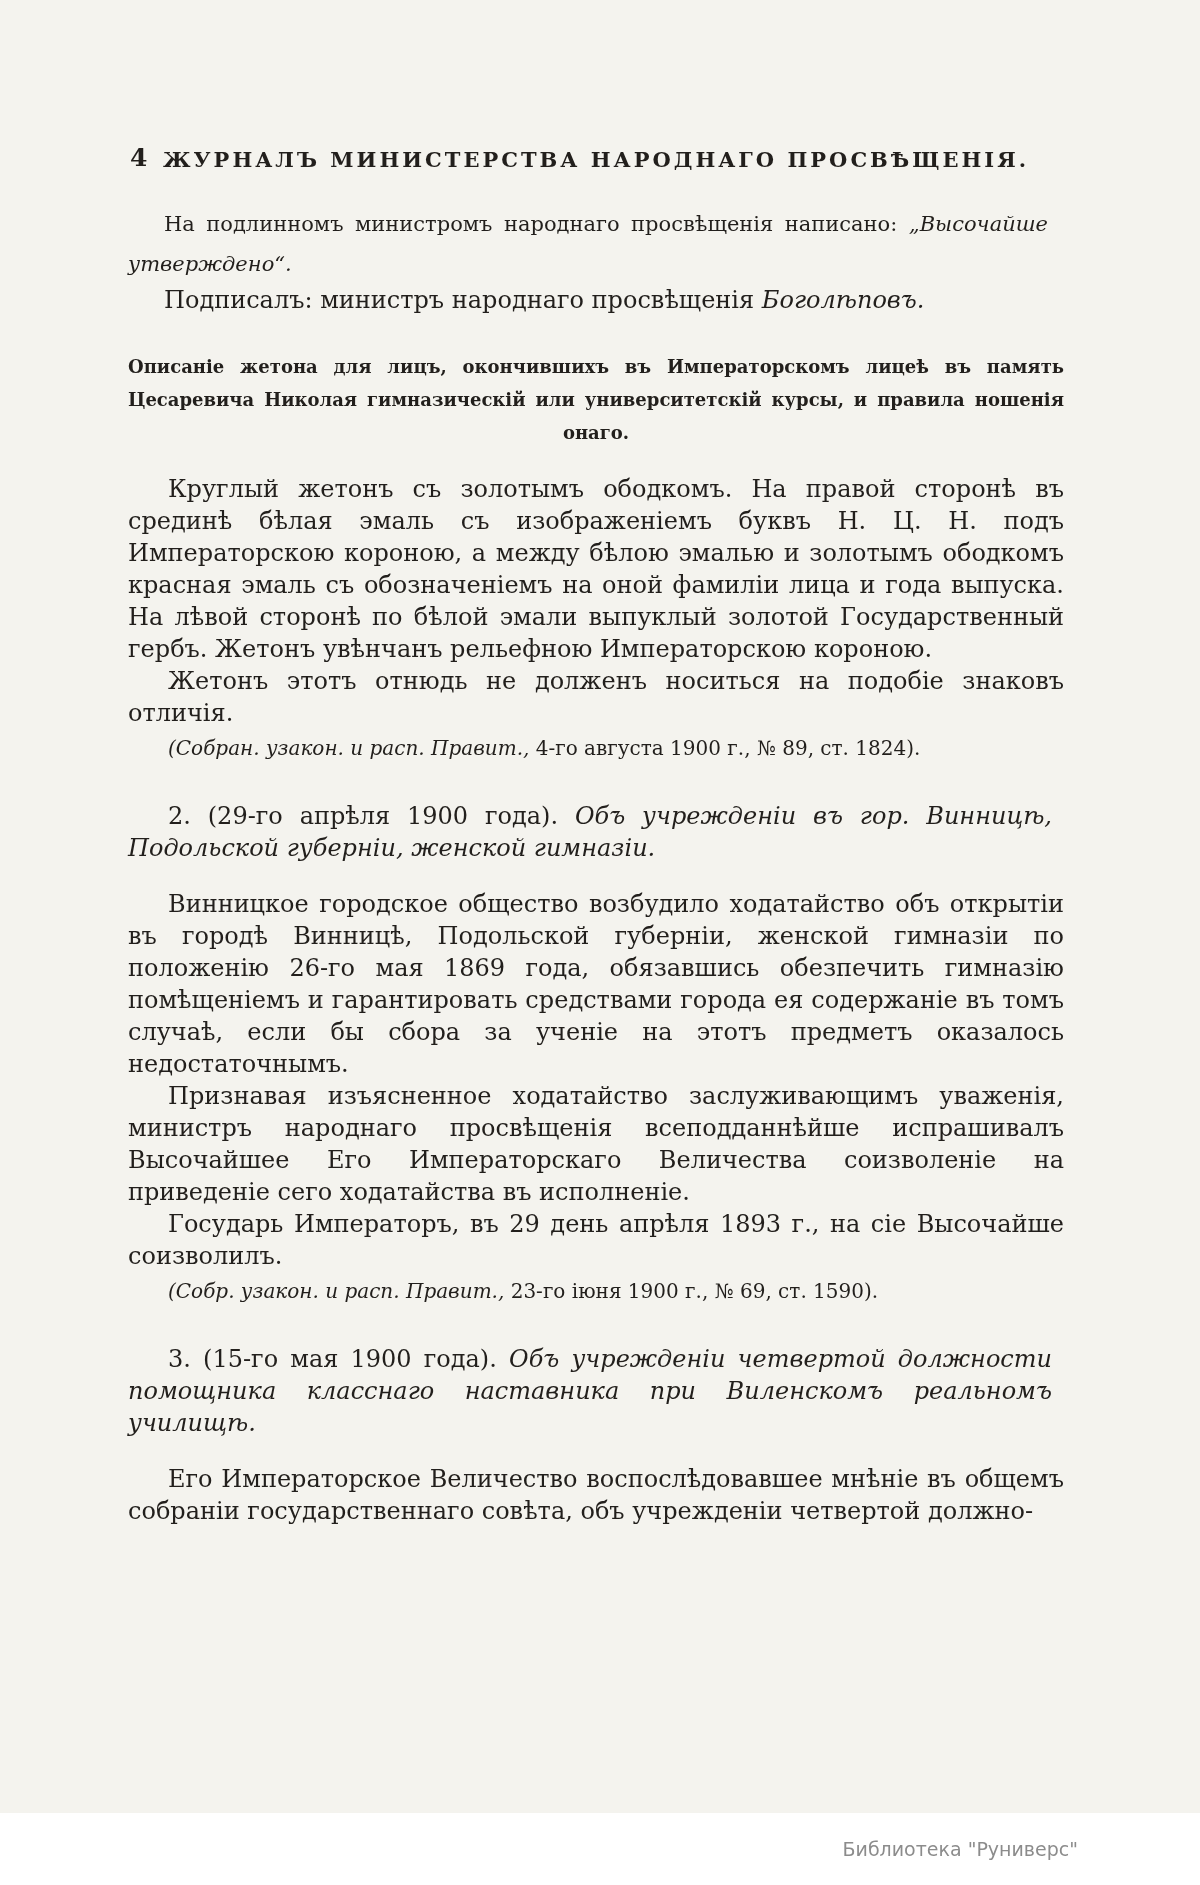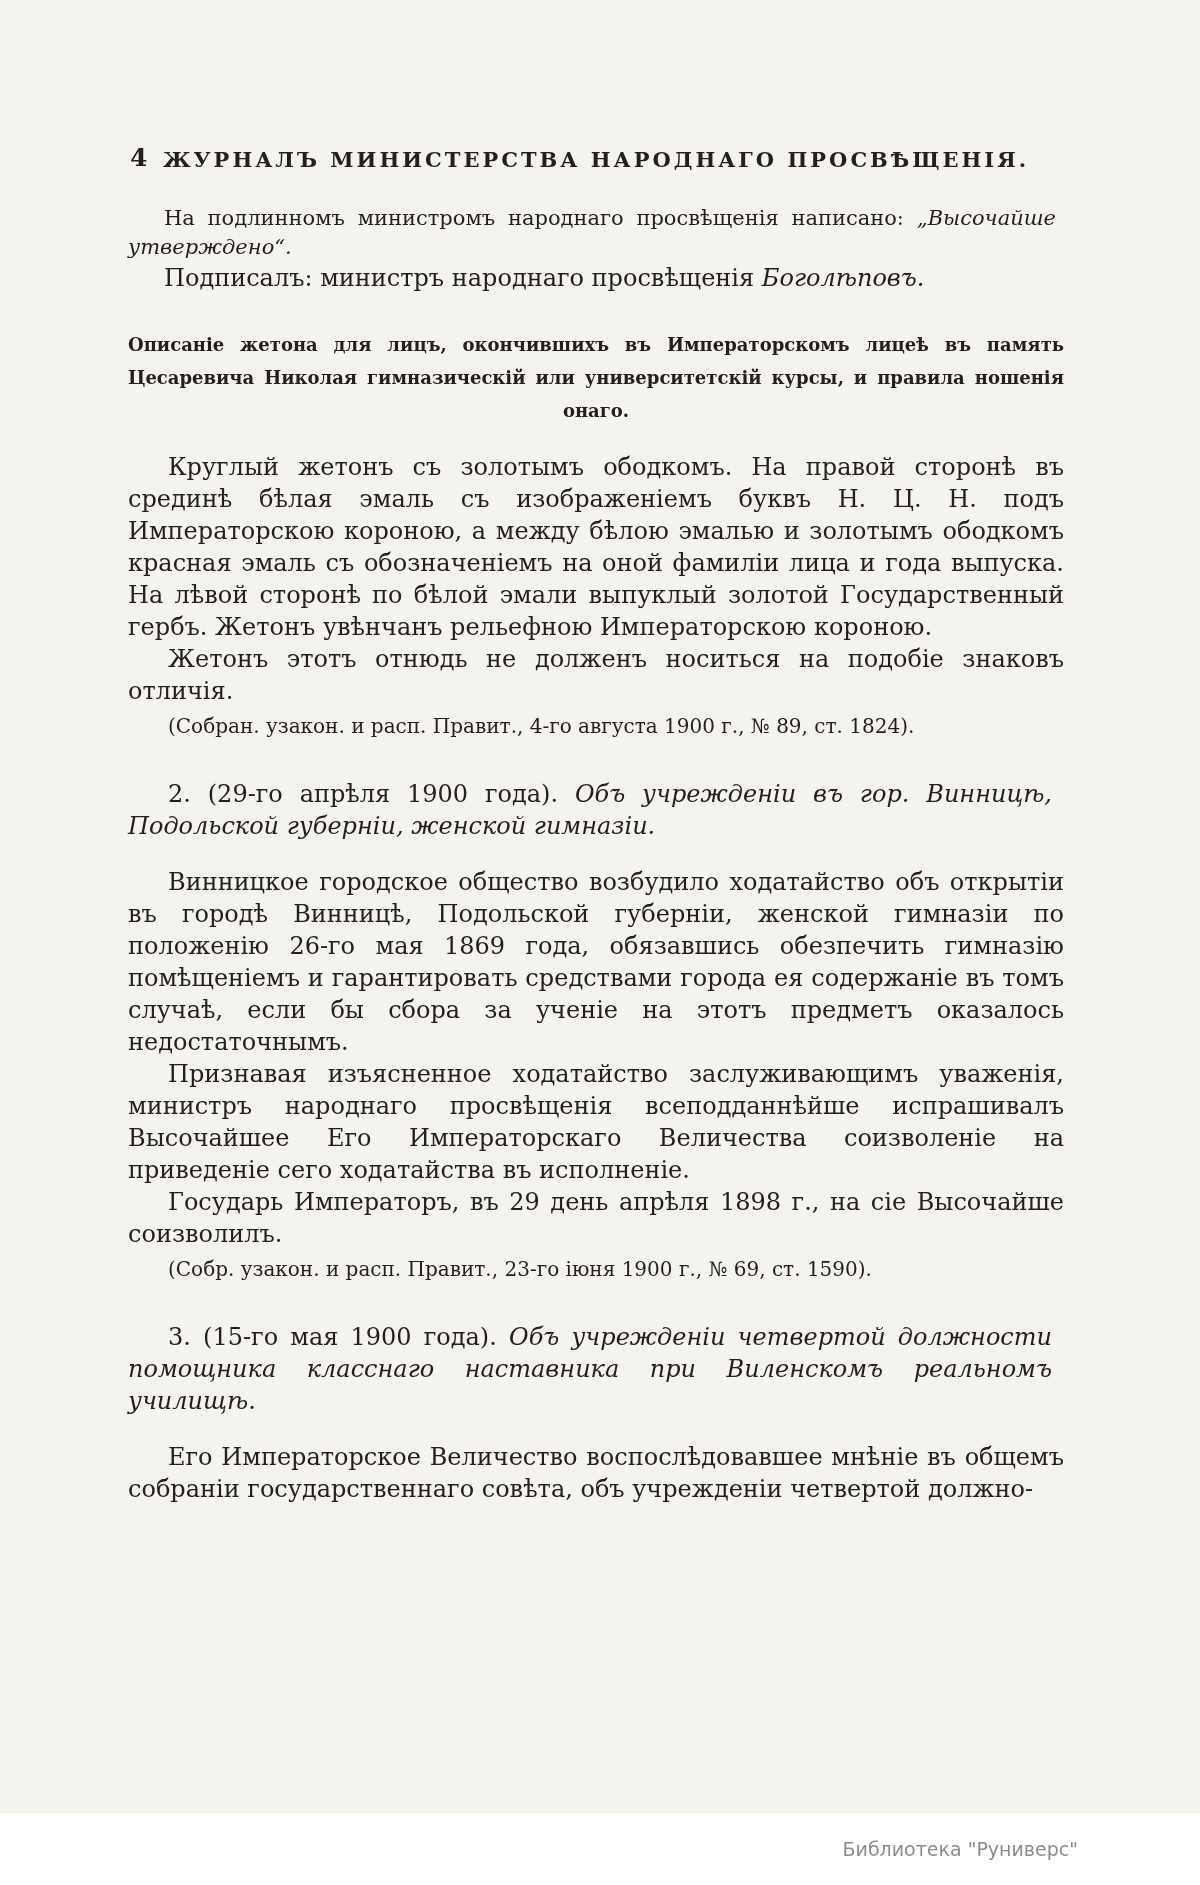--- a/index.html
+++ b/index.html
@@ -37,23 +37,23 @@
   }
   .page-num {
     position: absolute;
     left: 2px;
     top: -2px;
     font-size: 25px;
     letter-spacing: 0;
     font-weight: bold;
   }
   .preamble {
-    margin: 30px 8px 0 0;
+    margin: 30px 16px 0 0;
     font-size: 21px;
-    line-height: 29px;
+    line-height: 40px;
     text-align: justify;
     text-indent: 36px;
   }
   .date-line {
     margin: 2px 0 0 0;
     font-size: 21px;
     line-height: 28px;
     text-indent: 70px;
   }
   .signed-line {
@@ -77,20 +77,21 @@
     text-align: justify;
     text-indent: 40px;
   }
   .citation {
     margin: 6px 0 0 0;
     font-size: 20px;
     line-height: 27px;
     text-indent: 40px;
   }
   .citation .src {
+    font-style: italic;
     text-align: center;
   }
   .section-heading {
     margin: 38px 12px 0 0;
     font-size: 24px;
     line-height: 32px;
     text-align: justify;
     text-indent: 40px;
   }
   .section-heading .subject {
@@ -139,21 +140,21 @@
       <p class="body-para">Круглый жетонъ съ золотымъ ободкомъ. На правой сторонѣ въ срединѣ бѣлая эмаль съ изображеніемъ буквъ Н. Ц. Н. подъ Императорскою короною, а между бѣлою эмалью и золотымъ ободкомъ красная эмаль съ обозначеніемъ на оной фамиліи лица и года выпуска. На лѣвой сторонѣ по бѣлой эмали выпуклый золотой Государственный гербъ. Жетонъ увѣнчанъ рельефною Императорскою короною.</p>
       <p class="body-para">Жетонъ этотъ отнюдь не долженъ носиться на подобіе знаковъ отличія.</p>
       <p class="citation"><span class="src">(Собран. узакон. и расп. Правит.,</span><span> 4-го августа 1900 г., № 89, ст. 1824).</span></p>
     </div>
 
     <p class="section-heading"><span>2. (29-го апрѣля 1900 года). </span><span class="subject">Объ учрежденіи въ гор. Винницѣ, Подольской губерніи, женской гимназіи.</span></p>
 
     <div class="section-body">
       <p class="body-para">Винницкое городское общество возбудило ходатайство объ открытіи въ городѣ Винницѣ, Подольской губерніи, женской гимназіи по положенію 26-го мая 1869 года, обязавшись обезпечить гимназію помѣщеніемъ и гарантировать средствами города ея содержаніе въ томъ случаѣ, если бы сбора за ученіе на этотъ предметъ оказалось недостаточнымъ.</p>
       <p class="body-para">Признавая изъясненное ходатайство заслуживающимъ уваженія, министръ народнаго просвѣщенія всеподданнѣйше испрашивалъ Высочайшее Его Императорскаго Величества соизволеніе на приведеніе сего ходатайства въ исполненіе.</p>
-      <p class="body-para">Государь Императоръ, въ 29 день апрѣля 1898 г., на сіе Высочайше соизволилъ.</p>
+      <p class="body-para">Государь Императоръ, въ 29 день апрѣля 1893 г., на сіе Высочайше соизволилъ.</p>
       <p class="citation"><span class="src">(Собр. узакон. и расп. Правит.,</span><span> 23-го іюня 1900 г., № 69, ст. 1590).</span></p>
     </div>
 
     <p class="section-heading"><span>3. (15-го мая 1900 года). </span><span class="subject">Объ учрежденіи четвертой должности помощника класснаго наставника при Виленскомъ реальномъ училищѣ.</span></p>
 
     <div class="section-body">
       <p class="body-para">Его Императорское Величество воспослѣдовавшее мнѣніе въ общемъ собраніи государственнаго совѣта, объ учрежденіи четвертой должно-</p>
     </div>
 
   </div>

